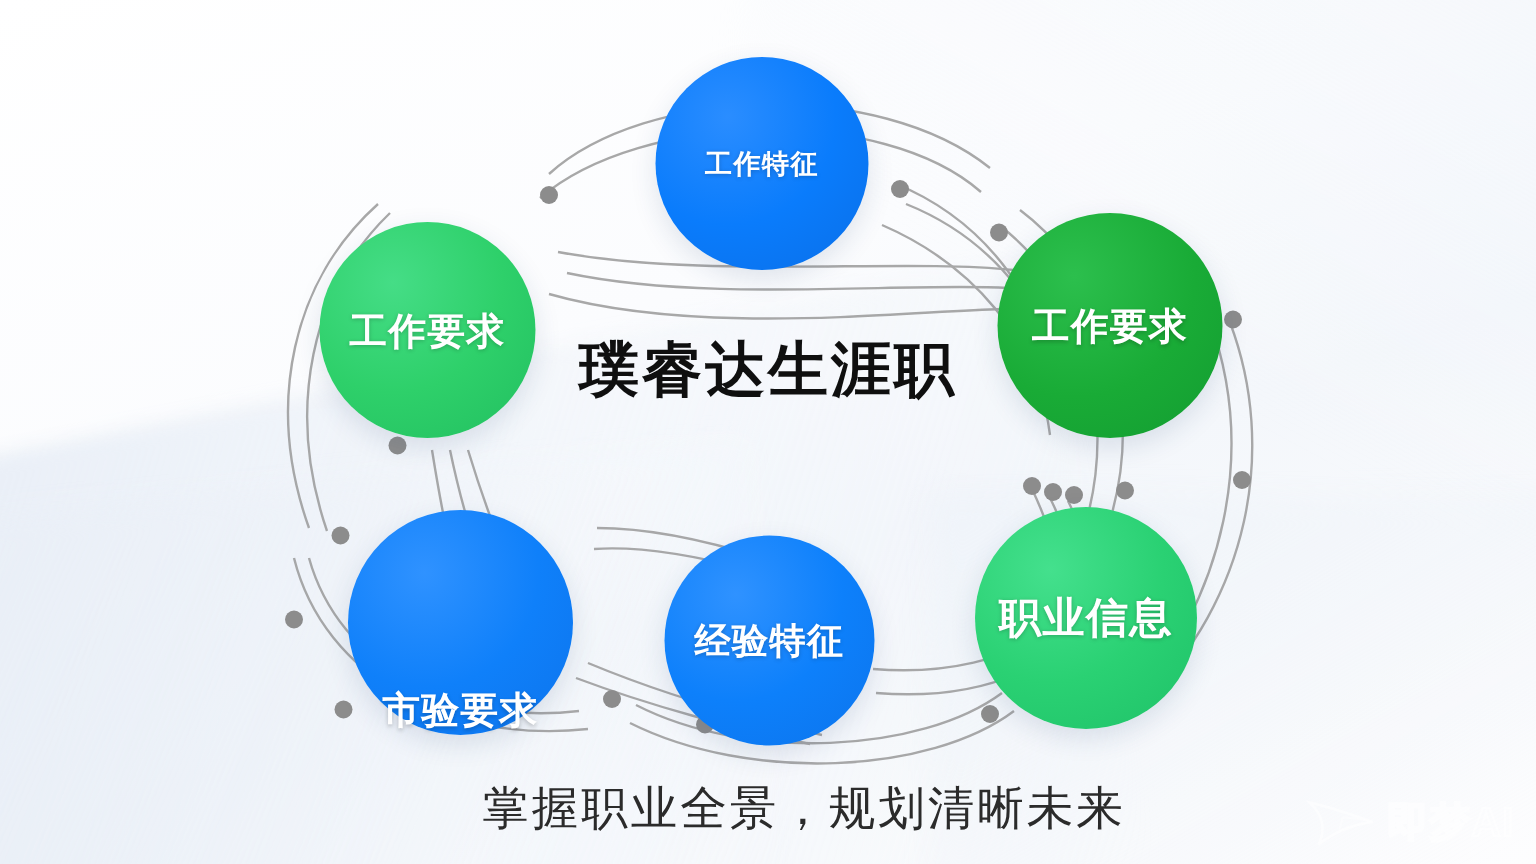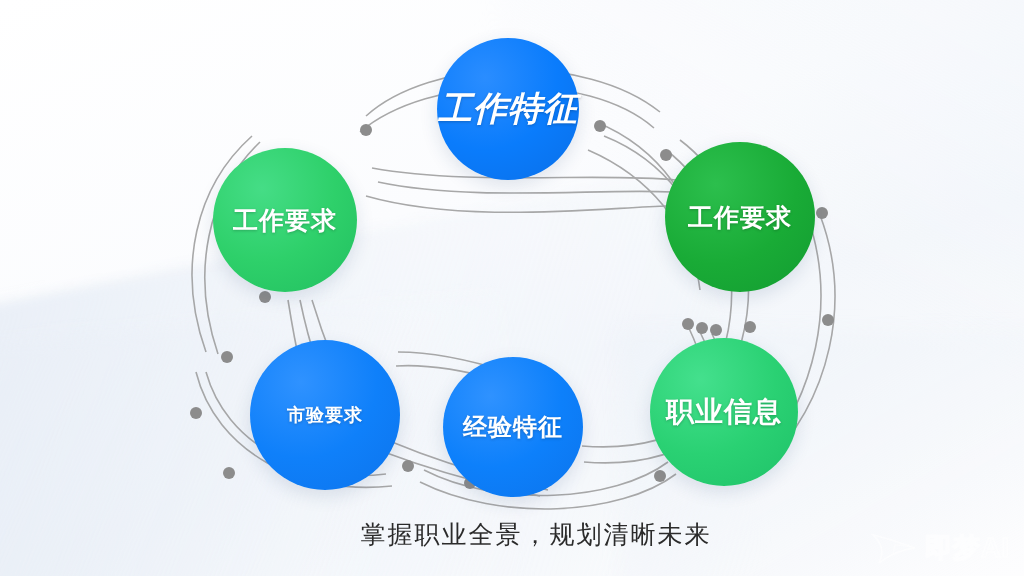--- a/index.html
+++ b/index.html
@@ -28,40 +28,40 @@
 
   .net{position:absolute;left:0;top:0;width:1024px;height:576px;}
 
   .node{position:absolute;border-radius:50%;
         display:flex;align-items:center;justify-content:center;
         color:#fff;font-weight:700;letter-spacing:1px;
         text-shadow:0 1px 3px rgba(0,0,0,.22);
         box-shadow:0 6px 18px rgba(30,60,110,.13);}
   .node span{white-space:nowrap;}
 
-  .n-top      {left:437px;top:38px; width:142px;height:142px;font-size:34px;
-               background:radial-gradient(circle at 34% 28%,#2a8dff 0%,#0a7cfc 52%,#0a6fe8 100%);font-style:italic;}
+  .n-top      {left:437px;top:38px; width:142px;height:142px;font-size:18px;
+               background:radial-gradient(circle at 34% 28%,#2a8dff 0%,#0a7cfc 52%,#0a6fe8 100%);}
   .n-left     {left:213px;top:148px;width:144px;height:144px;font-size:25px;
                background:radial-gradient(circle at 34% 28%,#45dd86 0%,#2ed06a 52%,#22bf60 100%);}
   .n-right    {left:665px;top:142px;width:150px;height:150px;font-size:25px;
                background:radial-gradient(circle at 34% 28%,#2cbf4d 0%,#19ab36 55%,#139c31 100%);}
   .n-botright {left:650px;top:338px;width:148px;height:148px;font-size:28px;
                background:radial-gradient(circle at 34% 28%,#44e08d 0%,#2ad173 52%,#1fc168 100%);}
   .n-botmid   {left:443px;top:357px;width:140px;height:140px;font-size:24px;
                background:radial-gradient(circle at 34% 28%,#2f92ff 0%,#0d80fb 52%,#0c74ec 100%);}
-  .n-botleft  {left:250px;top:340px;width:150px;height:150px;font-size:18px;
-               background:radial-gradient(circle at 34% 28%,#2f92ff 0%,#0f80fa 52%,#0d74ec 100%);}
+  .n-botleft  {left:232px;top:340px;width:150px;height:150px;font-size:25px;
+               background:radial-gradient(circle at 34% 28%,#2f92ff 0%,#0f80fa 52%,#0d74ec 100%);align-items:flex-end;}
 
   .center-title{position:absolute;left:318px;top:222px;width:388px;
                 text-align:center;color:#0f0f0f;font-weight:800;
                 font-size:40px;line-height:1.28;letter-spacing:2px;}
   .center-title .l{display:block;}
 
   .caption{position:absolute;left:16px;right:0;top:518px;text-align:center;
-           color:#2b2b2b;font-size:25px;letter-spacing:2px;font-weight:400;margin-left:32px;}
+           color:#2b2b2b;font-size:31px;letter-spacing:2px;font-weight:400;margin-left:32px;}
 
   .watermark{position:absolute;right:14px;bottom:10px;display:flex;
              align-items:center;gap:8px;opacity:.62;}
   .wm-mark{width:46px;height:34px;}
   .wm-text{font-size:27px;font-weight:800;color:transparent;
            -webkit-text-stroke:1.4px rgba(255,255,255,.92);letter-spacing:1px;}
 </style>
 </head>
 <body>
 
@@ -140,20 +140,21 @@
     <span>职业信息</span>
   </div>
   <div class="node n-botmid">
     <span>经验特征</span>
   </div>
   <div class="node n-botleft">
     <span>市验要求</span>
   </div>
 
   <div class="center-title">
+    <span class="l">璞睿达生涯职</span>
   </div>
 
   <div class="caption">掌握职业全景，规划清晰未来</div>
 
   <div class="watermark">
     <svg class="wm-mark" viewBox="0 0 46 34" xmlns="http://www.w3.org/2000/svg">
       <path d="M2 4 C16 7 30 12 44 17 C30 19 18 24 8 32 C13 22 11 12 2 4 Z" fill="none" stroke="rgba(255,255,255,.92)" stroke-width="1.6"></path>
       <path d="M24 14 C30 14 36 15 44 17 C34 18 28 20 22 23 Z" fill="none" stroke="rgba(255,255,255,.75)" stroke-width="1.2"></path>
     </svg>
     <span class="wm-text">即梦AI</span>

